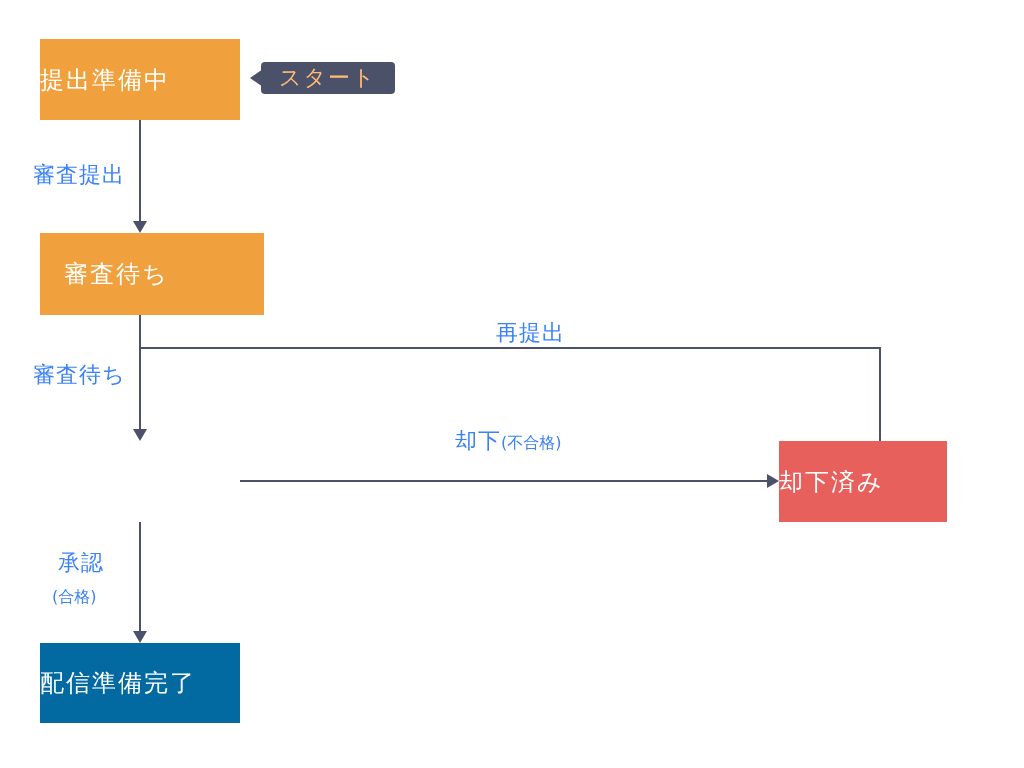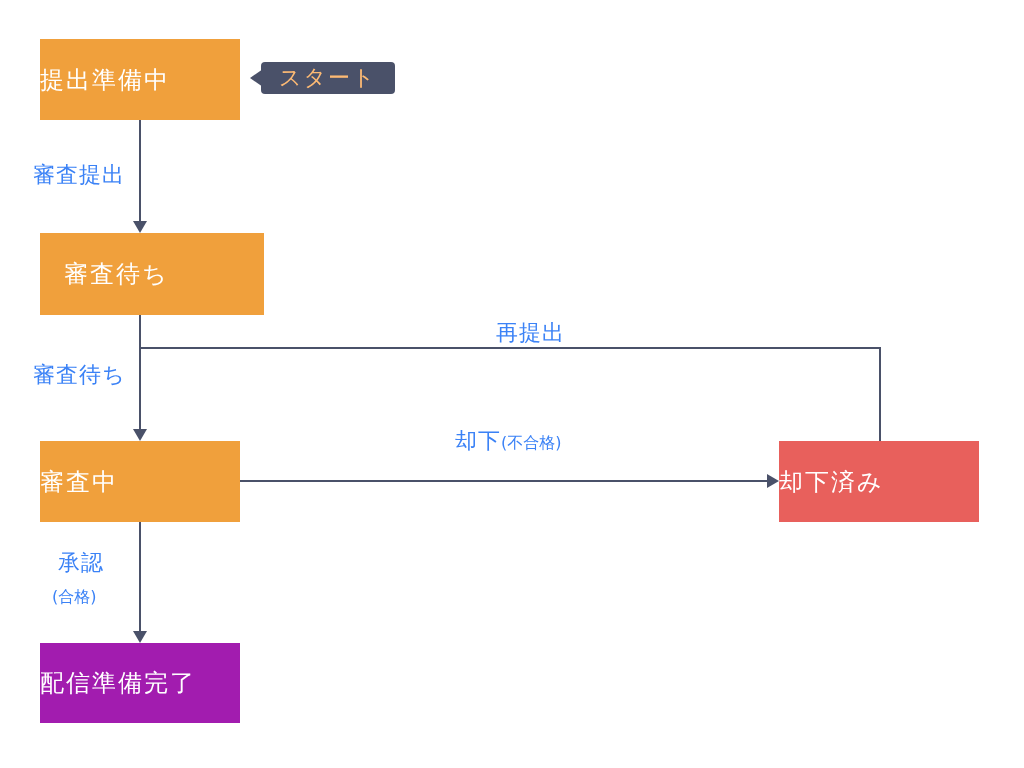--- a/index.html
+++ b/index.html
@@ -68,29 +68,26 @@
   <div class="edge-label edge-sublabel" style="left:52px;top:587px">(合格)</div>
 
   <div class="node" style="left: 40px; top: 39px; width: 200px; height: 81px; background-color: rgb(240, 160, 60);">
     <span>提出準備中</span>
   </div>
 
   <div class="node" style="left: 40px; top: 233px; width: 200px; height: 82px; background-color: rgb(240, 160, 60); padding-left: 24px;">
     <span>審査待ち</span>
   </div>
 
-  <div class="node" style="left: 40px; top: 441px; width: 200px; height: 81px; background-color: rgb(240, 160, 60);">
-    <span>審査中</span>
-  </div>
 
-  <div class="node" style="left: 779px; top: 441px; width: 200px; height: 81px; background-color: rgb(232, 96, 92);">
+  <div class="node" style="left: 779px; top: 441px; width: 168px; height: 81px; background-color: rgb(232, 96, 92);">
     <span>却下済み</span>
   </div>
 
-  <div class="node" style="left: 40px; top: 643px; width: 200px; height: 80px; background-color: #a21caf;">
+  <div class="node" style="left: 40px; top: 643px; width: 200px; height: 80px; background-color: #0369a1;">
     <span>配信準備完了</span>
   </div>
 
   <div class="badge" style="left:250px;top:62px">
     <span class="badge-tail"></span>
     <span class="badge-rect">スタート</span>
   </div>
 
 
 </div>

